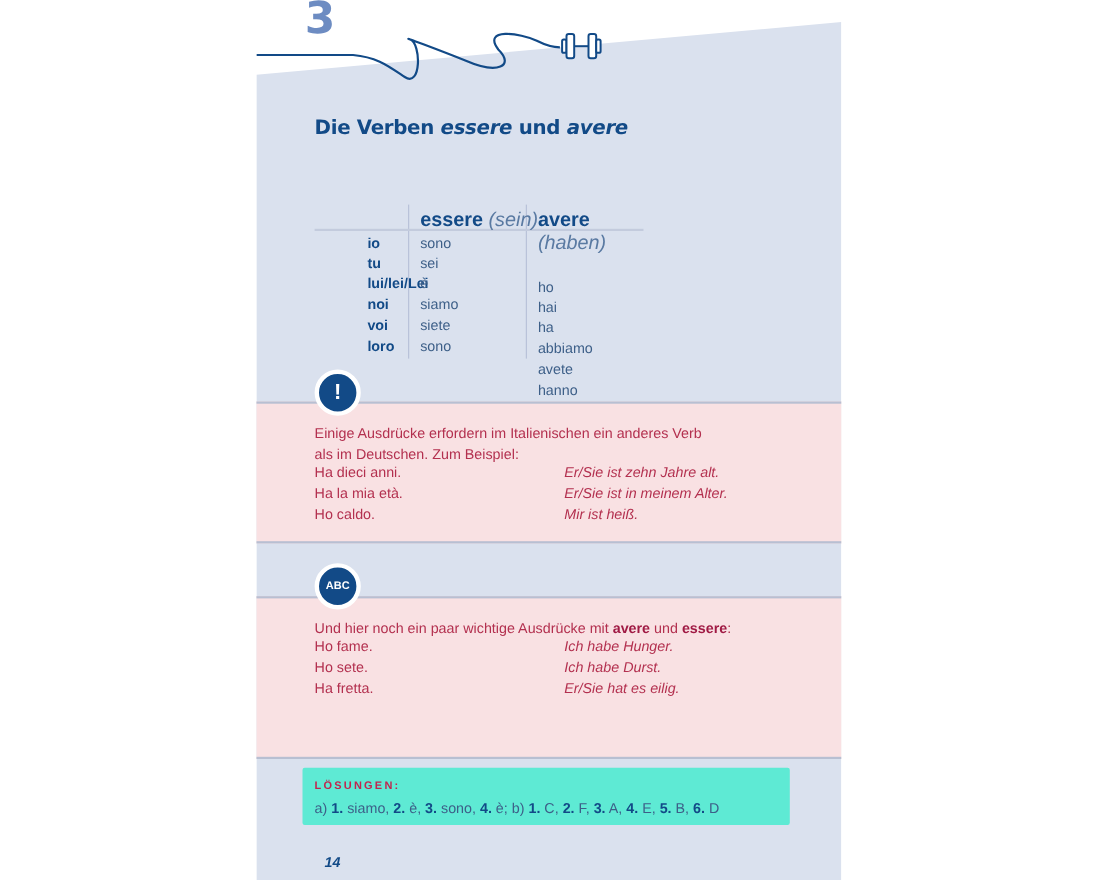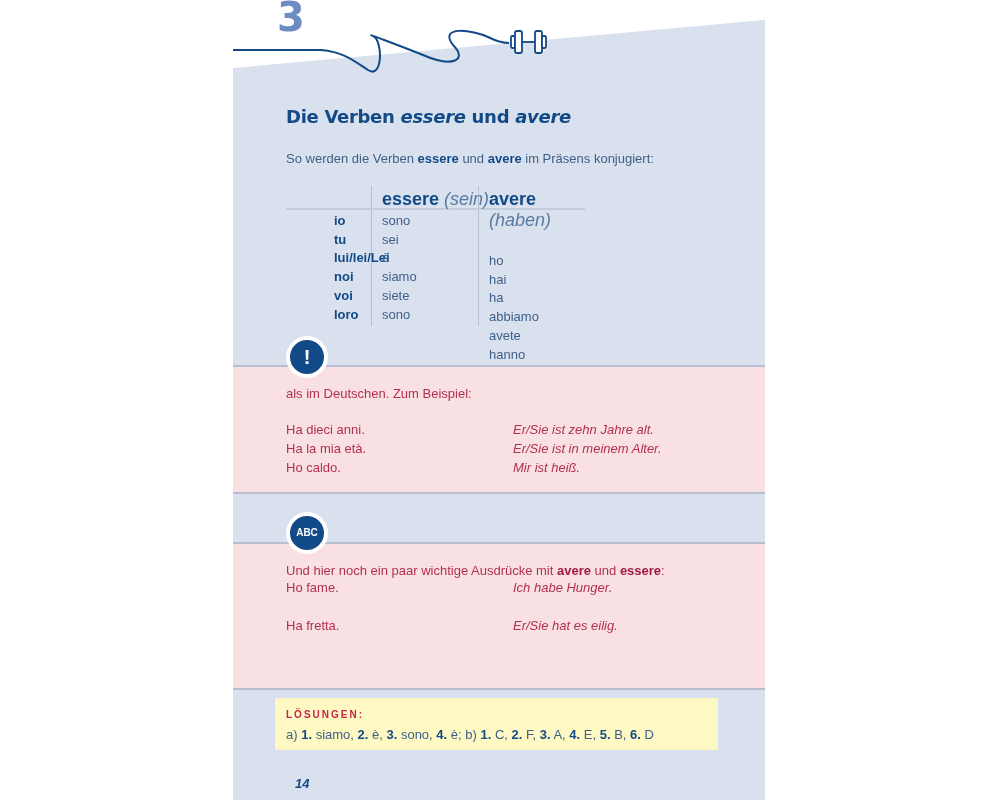--- a/index.html
+++ b/index.html
@@ -33,21 +33,21 @@
   .band2 { top:542px; height:144px; }
   .circle-icon { position:absolute; width:34px; height:34px; border-radius:50%; background:#124a87; border:4px solid #fff;
                  color:#fff; text-align:center; font-weight:bold; }
   .ic1 { left:53px; top:336px; font-size:20px; line-height:34px; }
   .ic2 { left:53px; top:512px; font-size:10px; line-height:34px; }
   .band-text { position:absolute; left:53px; font-size:13px; color:#b3304f; line-height:19px; }
   .band-text b { color:#a01a44; }
   .ex { position:absolute; left:53px; width:440px; height:19px; font-size:13px; color:#b3304f; }
   .ex .it { position:absolute; left:0; }
   .ex .de { position:absolute; left:227px; font-style:italic; }
-  .sol { position:absolute; left:42px; top:698px; width:443px; height:52px; background:#fef9c3; border-radius:2px; }
+  .sol { position:absolute; left:42px; top:698px; width:443px; height:52px; background:#5eead4; border-radius:2px; }
   .sol .h { position:absolute; left:11px; top:11px; font-size:10px; font-weight:bold; color:#c0264f; letter-spacing:2px; }
   .sol .t { position:absolute; left:11px; top:29px; font-size:13px; color:#3d5f88; }
   .sol .t b { color:#124a87; }
   .pagenum { position:absolute; left:62px; top:776px; font-size:13px; font-weight:bold; color:#124a87;font-style:italic; }
 </style>
 </head>
 <body>
 
 <div class="page">
   <div class="bg-blue"></div>
@@ -61,21 +61,20 @@
       <rect x="282" y="31" width="7" height="22" rx="2"></rect>
       <line x1="289" y1="42" x2="302" y2="42"></line>
       <rect x="302" y="31" width="7" height="22" rx="2"></rect>
       <rect x="309" y="36" width="4" height="12" rx="1.5"></rect>
     </g>
   </svg>
 
 
   <div class="title"><span>Die Verben </span><i>essere</i><span> und </span><i>avere</i></div>
 
-  <div class="intro"><span>So werden die Verben </span><b>essere</b><span> und </span><b>avere</b><span> im Präsens konjugiert:</span></div>
 
   <div class="conj">
     <div class="vline" style="left:85px"></div>
     <div class="vline" style="left:192px"></div>
     <div class="hline"></div>
     <div class="hdr" style="left:96px"><b>essere</b> <i>(sein)</i></div>
     <div class="hdr" style="left:203px"><b>avere</b> <i>(haben)</i></div>
 
     <div class="row" style="top:27px">
       <span class="pron">io</span>
@@ -105,20 +104,21 @@
     <div class="row" style="top:121px">
       <span class="pron">loro</span>
       <span class="c1">sono</span>
       <span class="c2">hanno</span>
     </div>
   </div>
 
   <div class="band band1"></div>
   <div class="circle-icon ic1">!</div>
   <div class="band-text" style="top:384px">
+    <div>Einige Ausdrücke erfordern im Italienischen ein anderes Verb</div>
     <div>als im Deutschen. Zum Beispiel:</div>
   </div>
   <div class="ex" style="top:422px">
     <span class="it">Ha dieci anni.</span>
       <span class="de">Er/Sie ist zehn Jahre alt.</span>
   </div>
   <div class="ex" style="top:441px">
     <span class="it">Ha la mia età.</span>
       <span class="de">Er/Sie ist in meinem Alter.</span>
   </div>
@@ -127,20 +127,24 @@
       <span class="de">Mir ist heiß.</span>
   </div>
 
   <div class="band band2"></div>
   <div class="circle-icon ic2">ABC</div>
   <div class="band-text" style="top:561px"><span>Und hier noch ein paar wichtige Ausdrücke mit </span><b>avere</b><span> und </span><b>essere</b><span>:</span></div>
   <div class="ex" style="top:580px">
     <span class="it">Ho fame.</span>
       <span class="de">Ich habe Hunger.</span>
   </div>
+  <div class="ex" style="top:599px">
+    <span class="it">Ho sete.</span>
+      <span class="de">Ich habe Durst.</span>
+  </div>
   <div class="ex" style="top:618px">
     <span class="it">Ha fretta.</span>
       <span class="de">Er/Sie hat es eilig.</span>
   </div>
 
   <div class="sol">
     <div class="h">LÖSUNGEN:</div>
     <div class="t"><span>a) </span><b>1.</b><span> siamo, </span><b>2.</b><span> è, </span><b>3.</b><span> sono, </span><b>4.</b><span> è; </span><span>b) </span><b>1.</b><span> C, </span><b>2.</b><span> F, </span><b>3.</b><span> A, </span><b>4.</b><span> E, </span><b>5.</b><span> B, </span><b>6.</b><span> D</span></div>
   </div>
 

